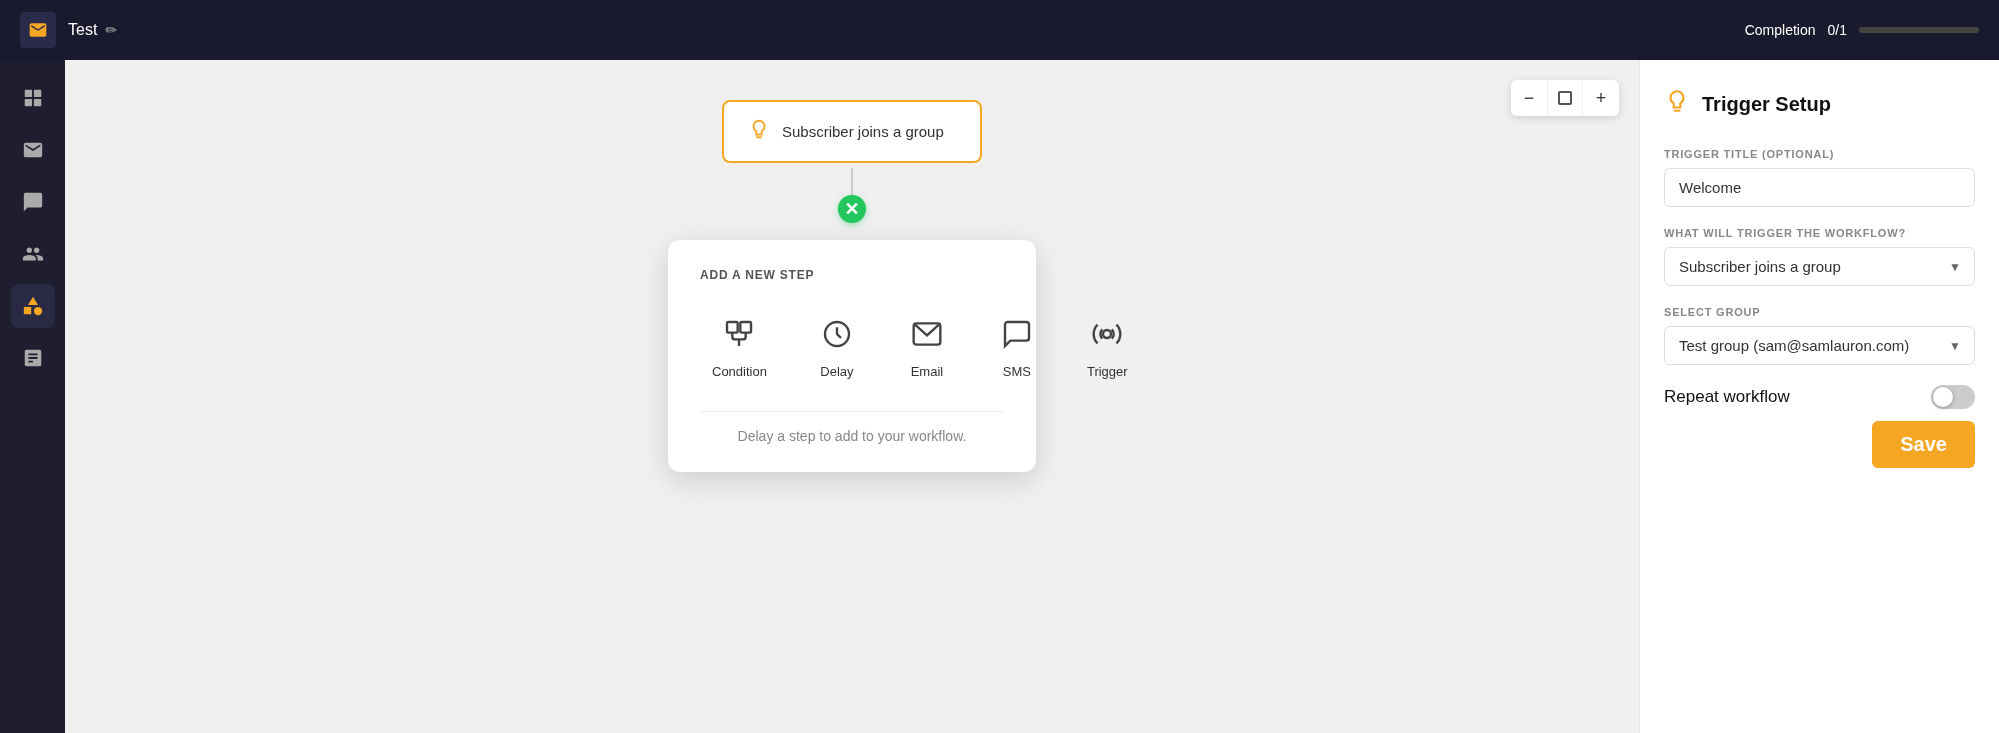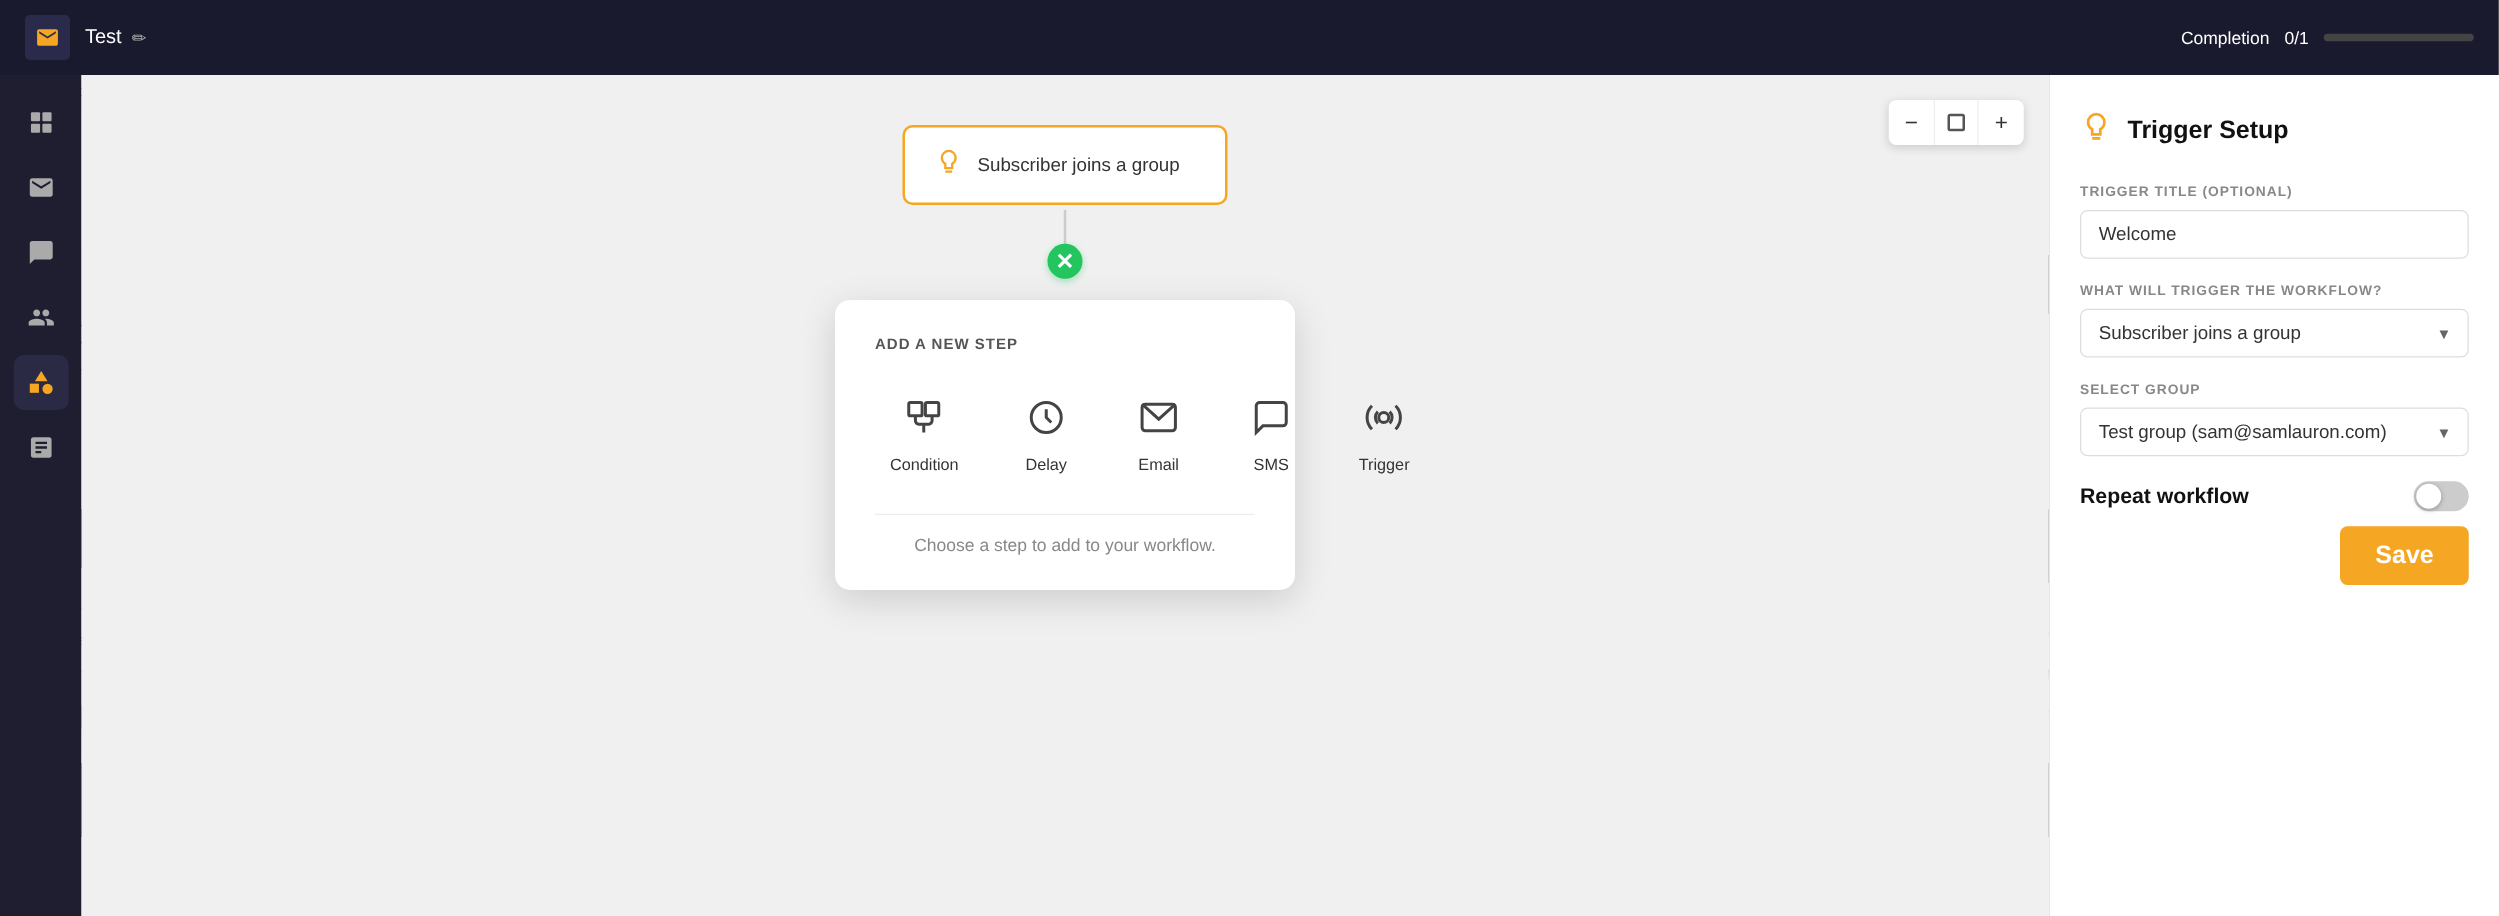--- a/index.html
+++ b/index.html
@@ -129,21 +129,21 @@
       width: 100%; border: 1.5px solid #ddd; border-radius: 6px;
       padding: 10px 14px; font-size: 15px; color: #333;
       appearance: none; background: white; cursor: pointer; outline: none;
     }
     .select-arrow {
       position: absolute; right: 14px; top: 50%; transform: translateY(-50%);
       pointer-events: none; color: #666; font-size: 12px;
     }
 
     .repeat-row { display: flex; align-items: center; justify-content: space-between; margin-bottom: 12px; }
-    .repeat-label { font-size: 17px; font-weight: 700; color: #111; }
+    .repeat-label { font-size: 17px; font-weight: 400; color: #111; }
     .toggle {
       width: 44px; height: 24px; background: #ccc; border-radius: 12px;
       position: relative; cursor: pointer;
     }
     .toggle-knob {
       position: absolute; top: 2px; left: 2px; width: 20px; height: 20px;
       background: white; border-radius: 50%;
       box-shadow: 0 1px 4px rgba(0,0,0,0.3);
     }
     .repeat-desc { font-size: 13px; color: #888; line-height: 1.5; margin-bottom: 28px; }
@@ -284,21 +284,21 @@
               <circle cx="12" cy="12" r="3"></circle>
               <path d="M19.07 4.93a10 10 0 0 1 0 14.14M4.93 4.93a10 10 0 0 0 0 14.14"></path>
               <path d="M15.54 8.46a5 5 0 0 1 0 7.07M8.46 8.46a5 5 0 0 0 0 7.07"></path>
             </svg>
           </div>
           <span class="step-option-label">Trigger</span>
         </div>
 
       </div>
       <div class="add-step-divider"></div>
-      <div class="add-step-hint">Choose a step to add to your workflow.</div>
+      <div class="add-step-hint">Delay a step to add to your workflow.</div>
     </div>
 
     <div class="zoom-controls">
       <button class="zoom-btn">−</button>
       <div class="zoom-square">
         <div class="zoom-square-inner"></div>
       </div>
       <button class="zoom-btn">+</button>
     </div>
 

